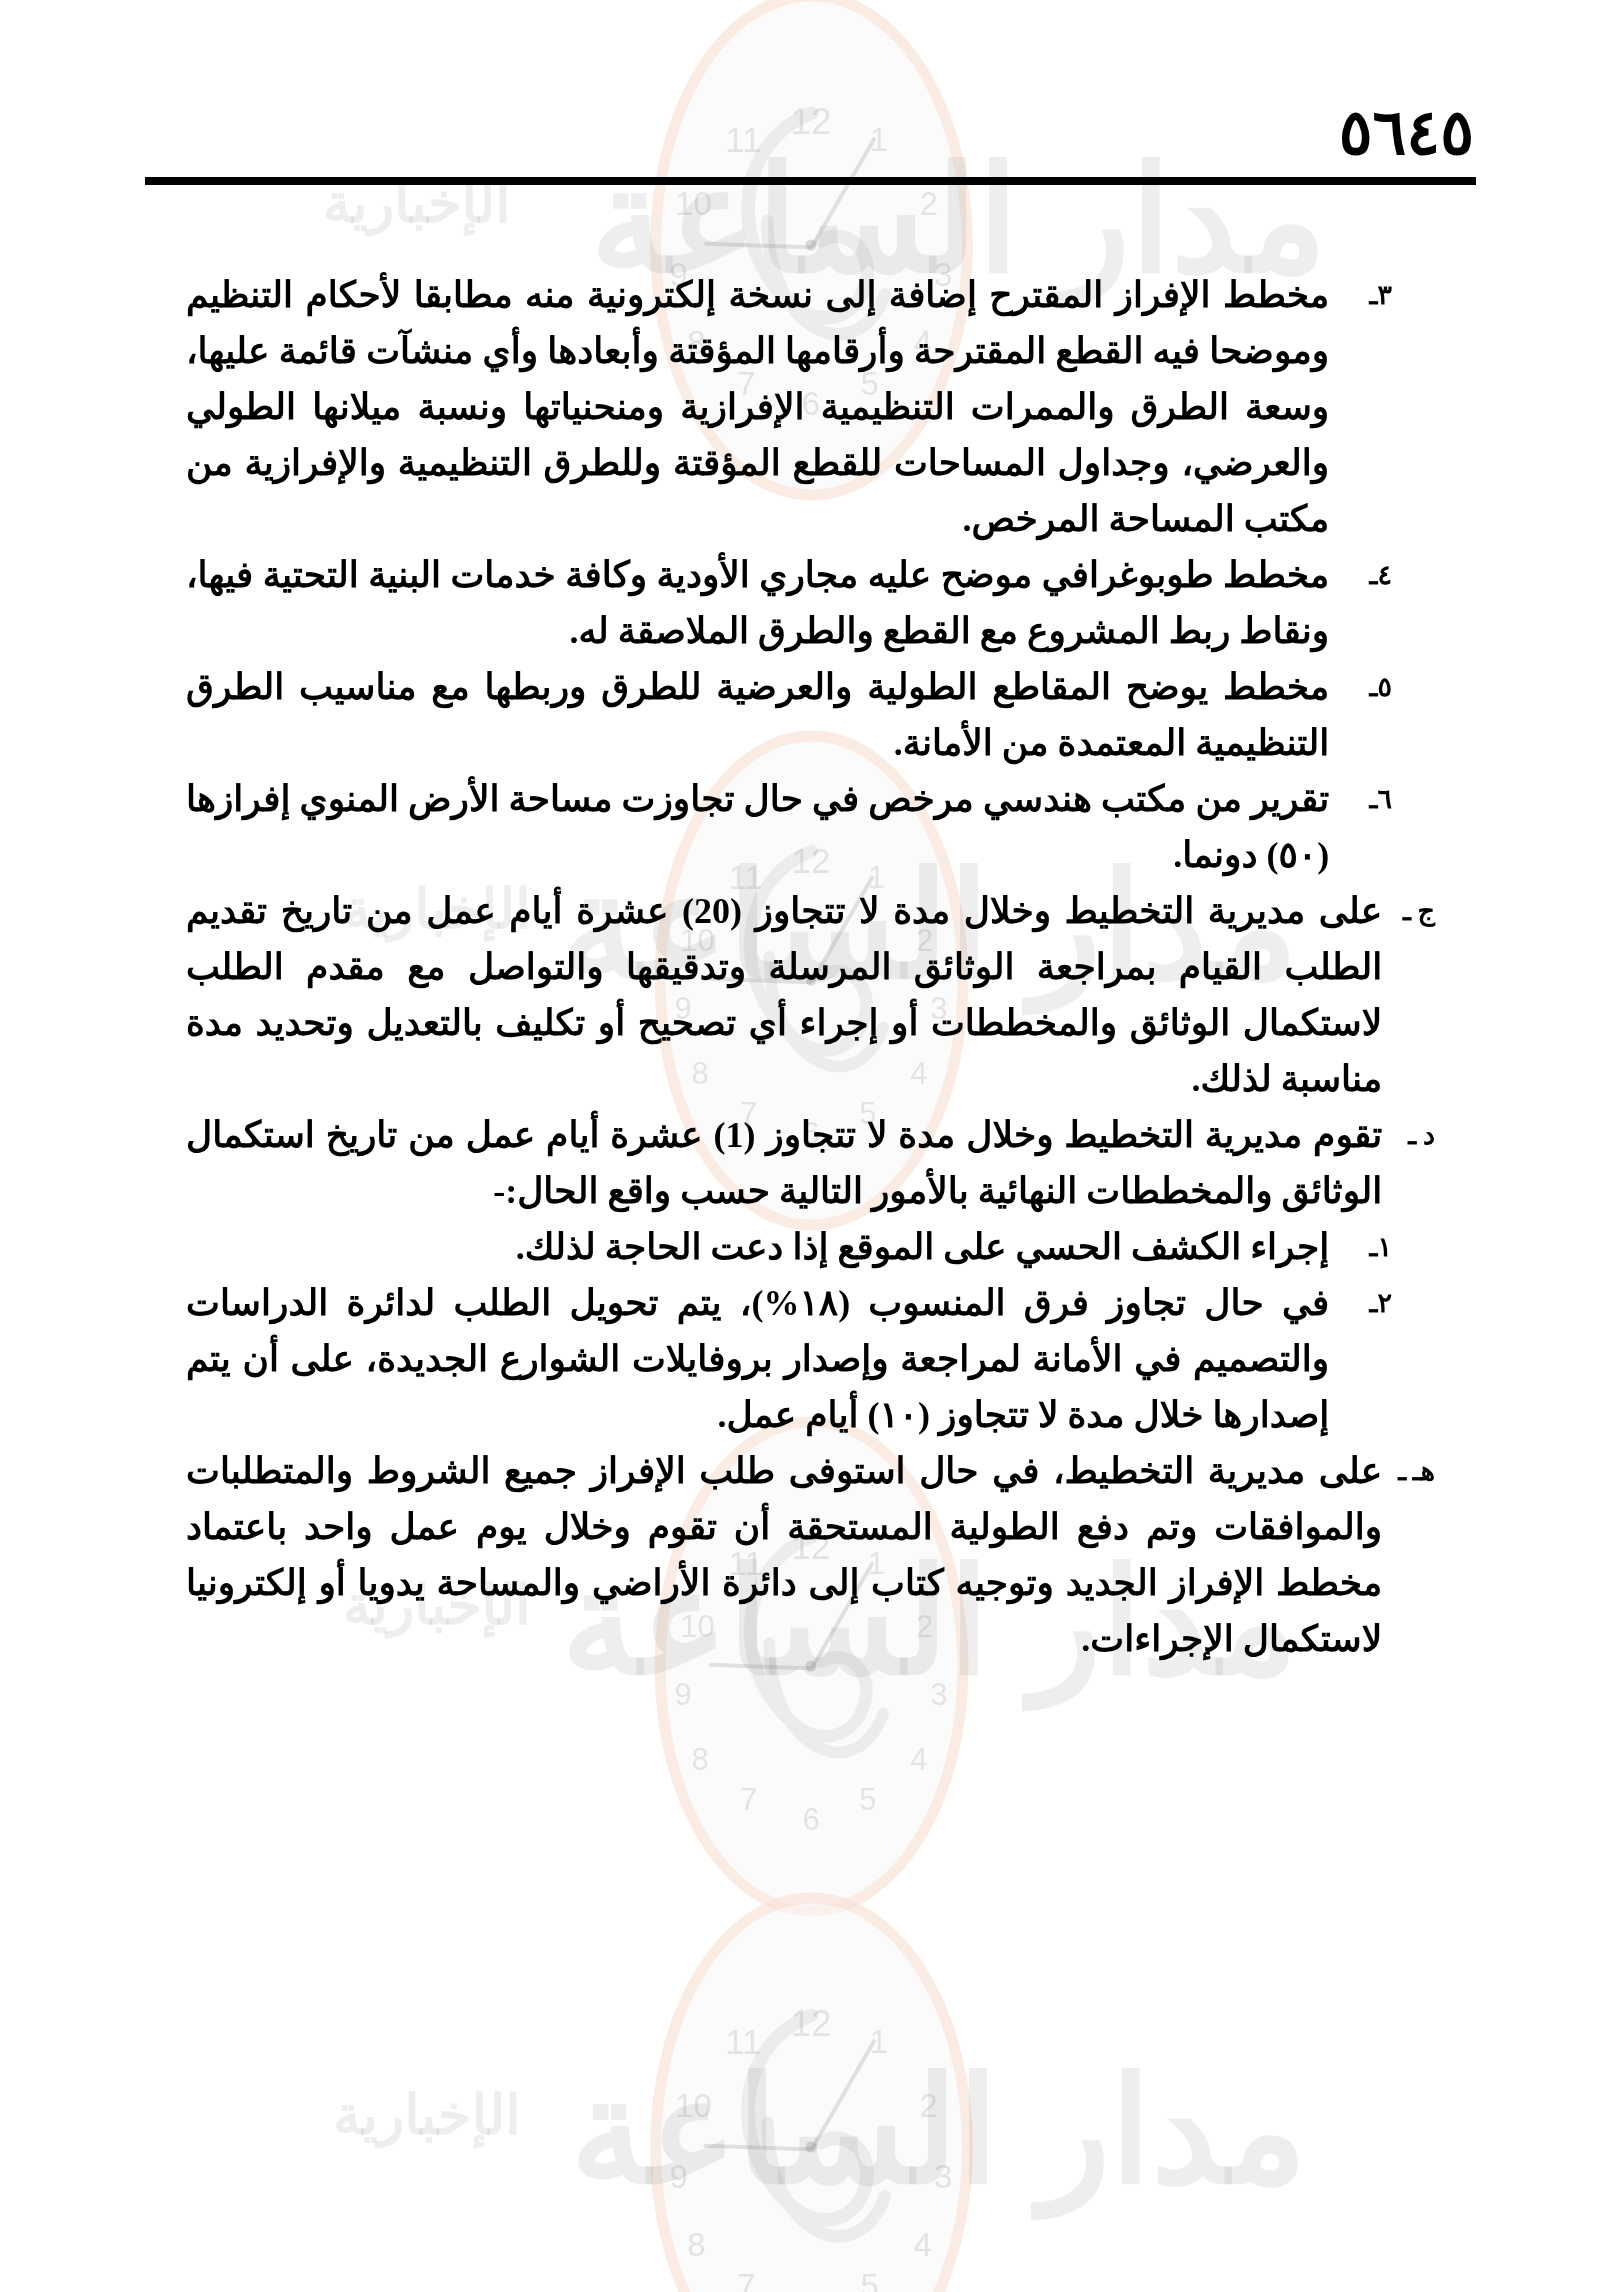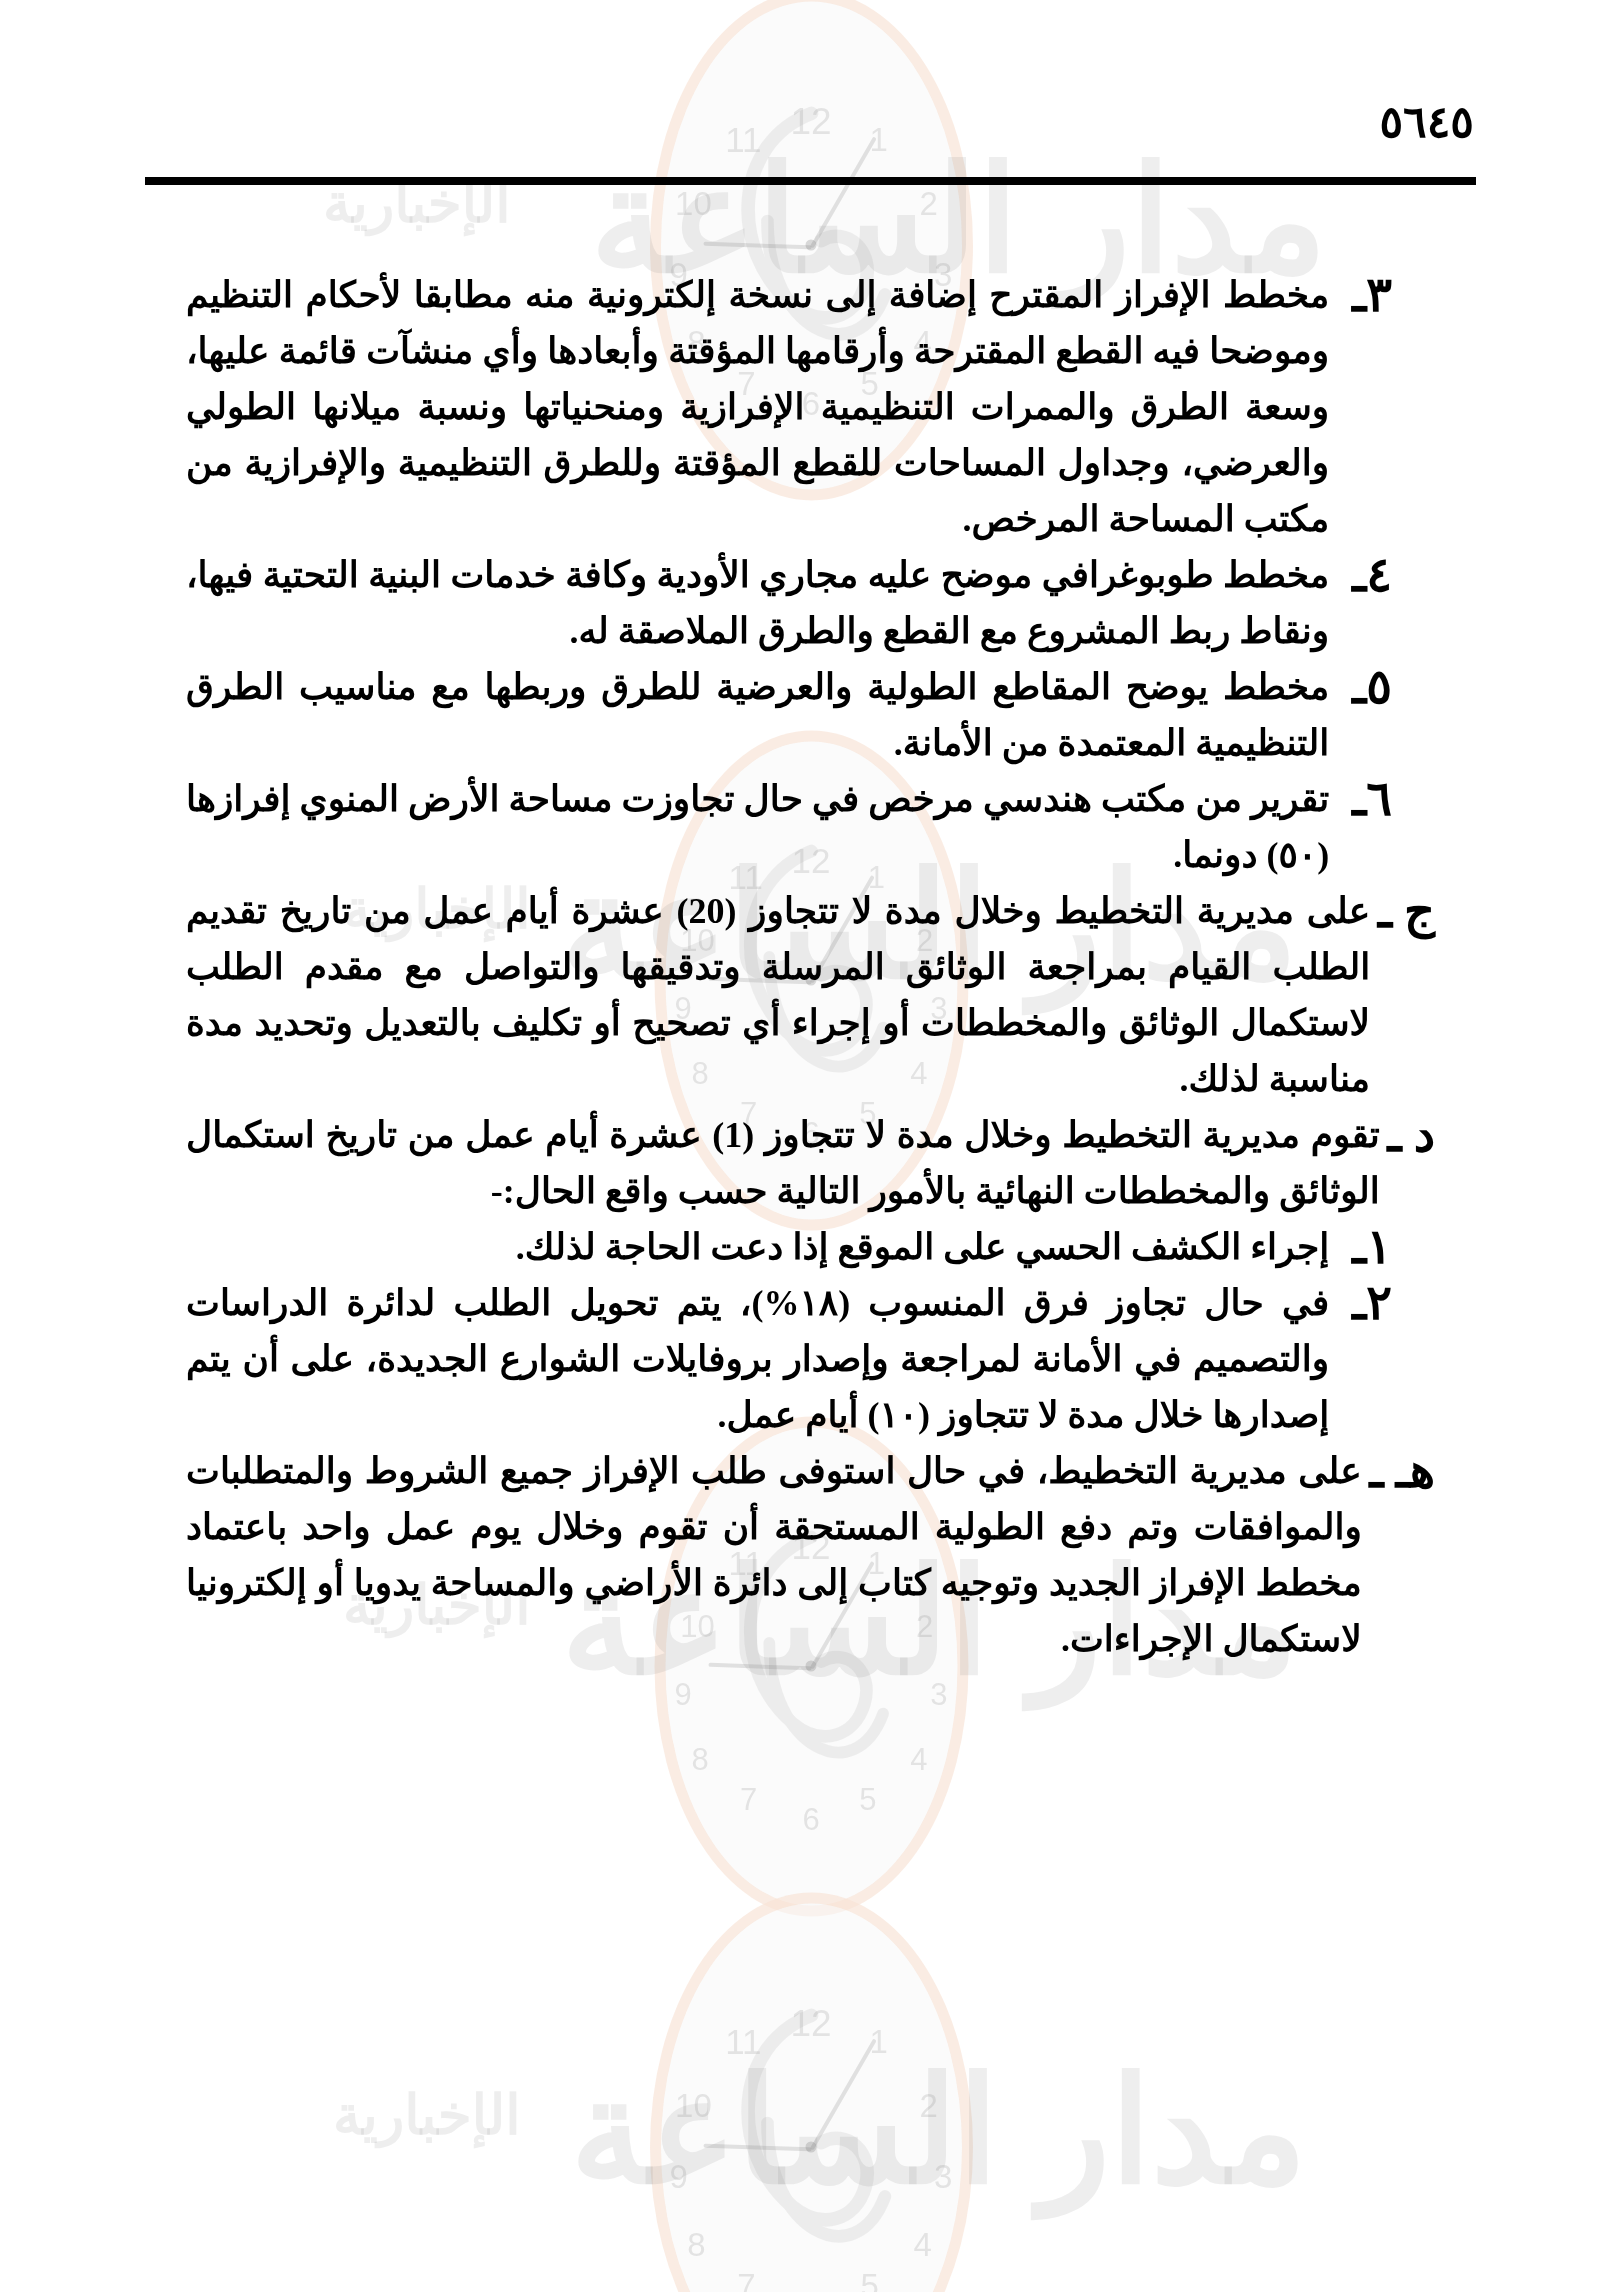--- a/index.html
+++ b/index.html
@@ -99,21 +99,21 @@
     right: 145px;
     top: 59px;
     height: 7.8px;
     background: #000000;
   }
   .page-number {
     position: absolute;
     right: 147px;
     top: -21.6px;
     font-family: "Liberation Serif", serif;
-    font-size: 44px;
+    font-size: 63px;
     font-weight: 700;
     color: #000000;
     letter-spacing: 1px;
     direction: rtl;
   }
   .gazette-badge {
     position: absolute;
     left: 50%;
     top: 9.8px;
     transform: translateX(-50%);
@@ -149,21 +149,21 @@
   .block {
     display: flex;
     flex-direction: row;
     direction: rtl;
     margin-bottom: 0;
   }
   .marker {
     flex: 0 0 auto;
     font-family: "Liberation Serif", serif;
     font-weight: 700;
-    font-size: 48px;
+    font-size: 27px;
     line-height: 56px;
     color: #000;
     white-space: nowrap;
     padding-left: 7.8px;
   }
   .marker.wide { min-width: 55px; }
   .marker.letter { min-width: 45px; }
   .para {
     flex: 1 1 auto;
     font-family: "Liberation Serif", serif;

